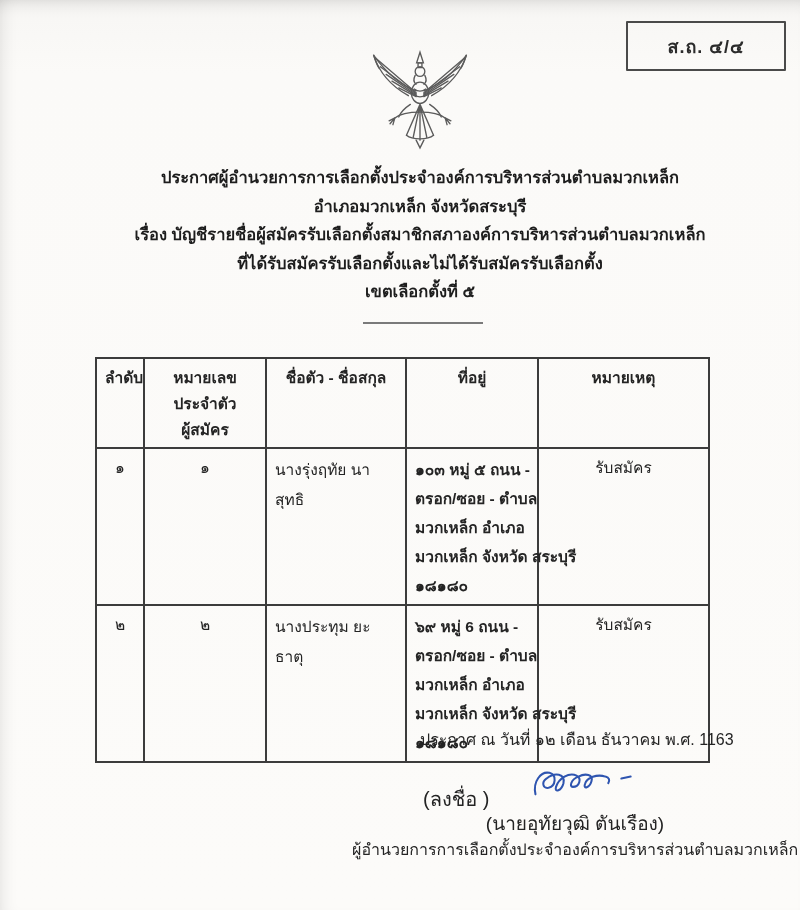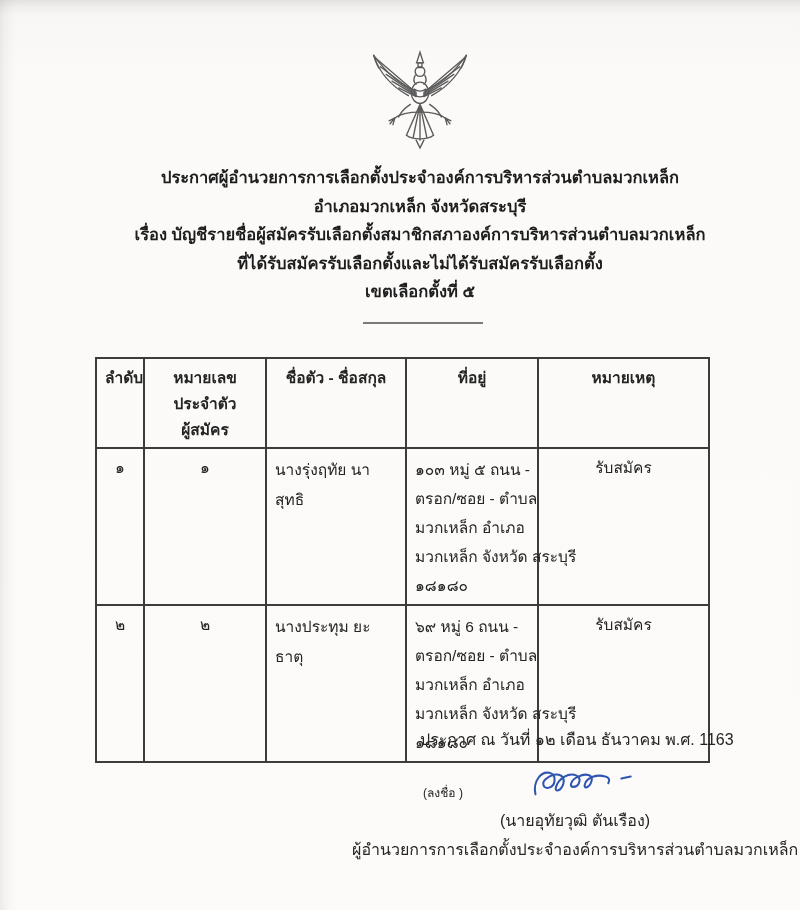--- a/index.html
+++ b/index.html
@@ -39,42 +39,45 @@
   table.doc-table th, table.doc-table td{
     border:2px solid #3c3c3c;
     vertical-align:top;
     padding:6px 8px 4px 8px;
   }
   table.doc-table th{
     font-weight:bold;text-align:center;line-height:26px;height:52px;
   }
   td.c{text-align:center;}
   td{height:143px;}
-  .addr{line-height:29px;white-space:nowrap;}
+  .addr{line-height:29px;white-space:nowrap;font-weight:bold;}
   .name-cell{line-height:30px;}
   .footer-date{
     position:absolute;left:420px;top:727px;font-size:16px;color:#242424;
   }
   .sign-label{
-    position:absolute;left:423px;top:783px;font-size:12px;color:#242424;
+    position:absolute;left:423px;top:783px;font-size:20px;color:#242424;
   }
   .signature{position:absolute;left:528px;top:762px;}
   .signer-name{
     position:absolute;left:470px;top:808px;width:210px;text-align:center;
-    font-size:16px;color:#242424;
+    font-size:19px;color:#242424;
   }
   .signer-title{
     position:absolute;left:352px;top:837px;font-size:16px;color:#242424;white-space:nowrap;
   }
 </style>
 </head>
 <body>
 
 <div class="page">
 
+  <div class="form-code-box">
+    <span>ส.ถ. ๔/๔</span>
+  </div>
 
   <svg class="garuda" width="116" height="102" viewBox="0 0 120 105" fill="none" stroke="#4a4a4a" stroke-width="1.4" stroke-linecap="round" opacity="0.9">
 
     <path d="M60,2 L56.5,13 L63.5,13 Z"></path>
     <path d="M58,13 L62,13 L62,18 L58,18 Z"></path>
 
     <circle cx="60" cy="22" r="5"></circle>
     <path d="M55,26 C53,30 53,33 56,35"></path>
     <path d="M65,26 C67,30 67,33 64,35"></path>
 

